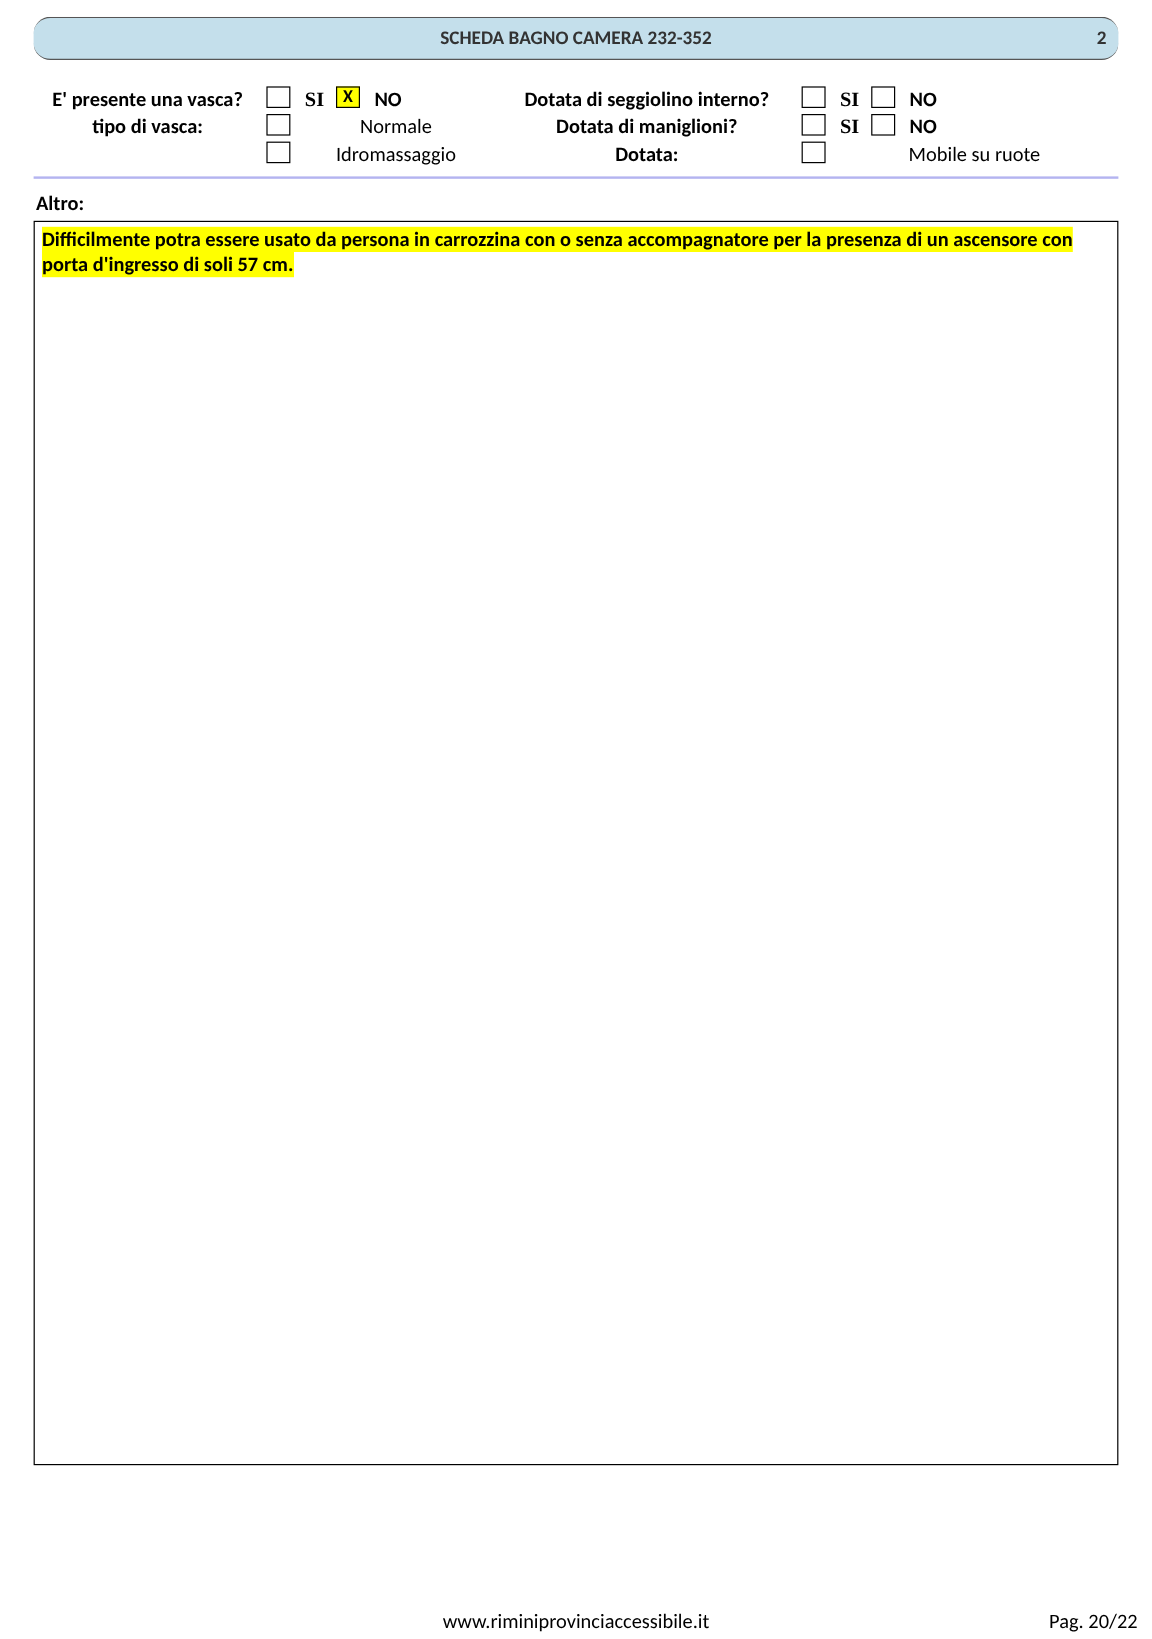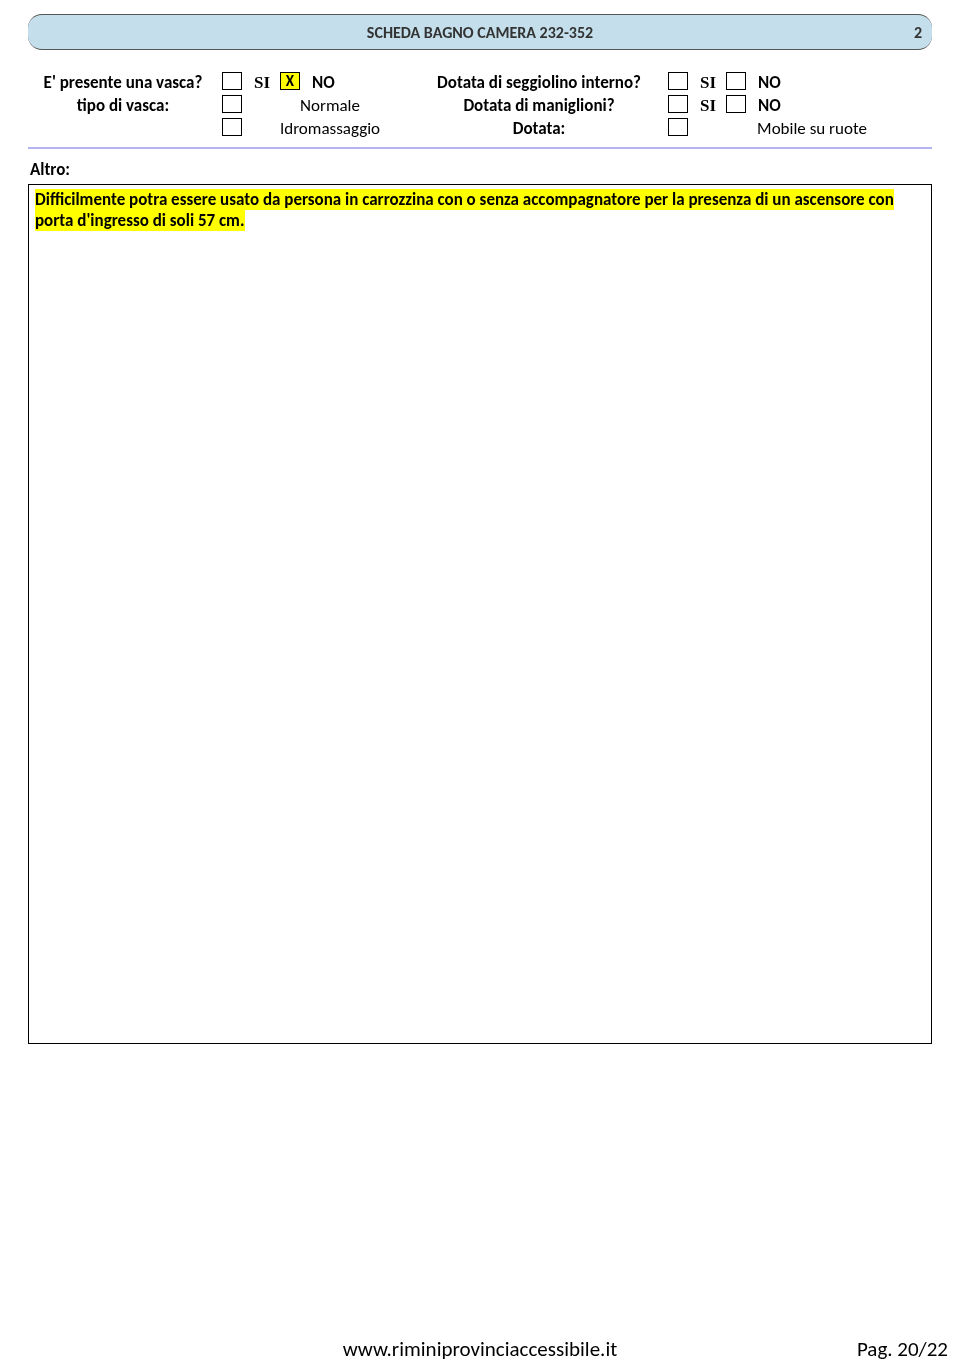--- a/index.html
+++ b/index.html
@@ -10,23 +10,23 @@
   table.grid{border-collapse:collapse;width:100%;}
   table.grid td{padding:0 4px;height:23px;vertical-align:top;white-space:nowrap;}
   td.lbl{font-weight:700;text-align:center;}
   td.lbl-r{font-weight:700;text-align:center;}
   td.txt{text-align:center;}
   .box{display:inline-block;width:20px;height:18px;border:1px solid #000;box-sizing:border-box;vertical-align:top;text-align:center;font-weight:700;line-height:16px;font-size:15px;}
   .box.hl{background:#ffff00;}
   .si-label{font-weight:700;padding-left:4px;font-family:Liberation Serif, serif;}
   .no-label{font-weight:700;padding-left:4px;}
   .note-label{font-weight:700;margin:10px 0 4px 2px;}
-  .note-box{border:1.5px solid #000;height:860px;padding:4px 6px;font-weight:700;box-sizing:border-box;}
+  .note-box{border:1.5px solid #000;height:1037px;padding:4px 6px;font-weight:700;box-sizing:border-box;}
   .note-hl{background:#ffff00;display:inline;}
-  .footer{position:absolute;bottom:18px;left:0;right:0;display:flex;justify-content:space-between;padding:0 28px;font-size:21px;}
+  .footer{position:absolute;bottom:18px;left:0;right:0;display:flex;justify-content:space-between;padding:0 28px;font-size:17px;}
   .footer .site{margin:0 auto;}
   .footer .pag{position:absolute;right:12px;}
 </style>
 </head>
 <body>
 
 <div class="page">
 
   <div class="title-bar">
     <span>SCHEDA BAGNO CAMERA 232-352</span>

